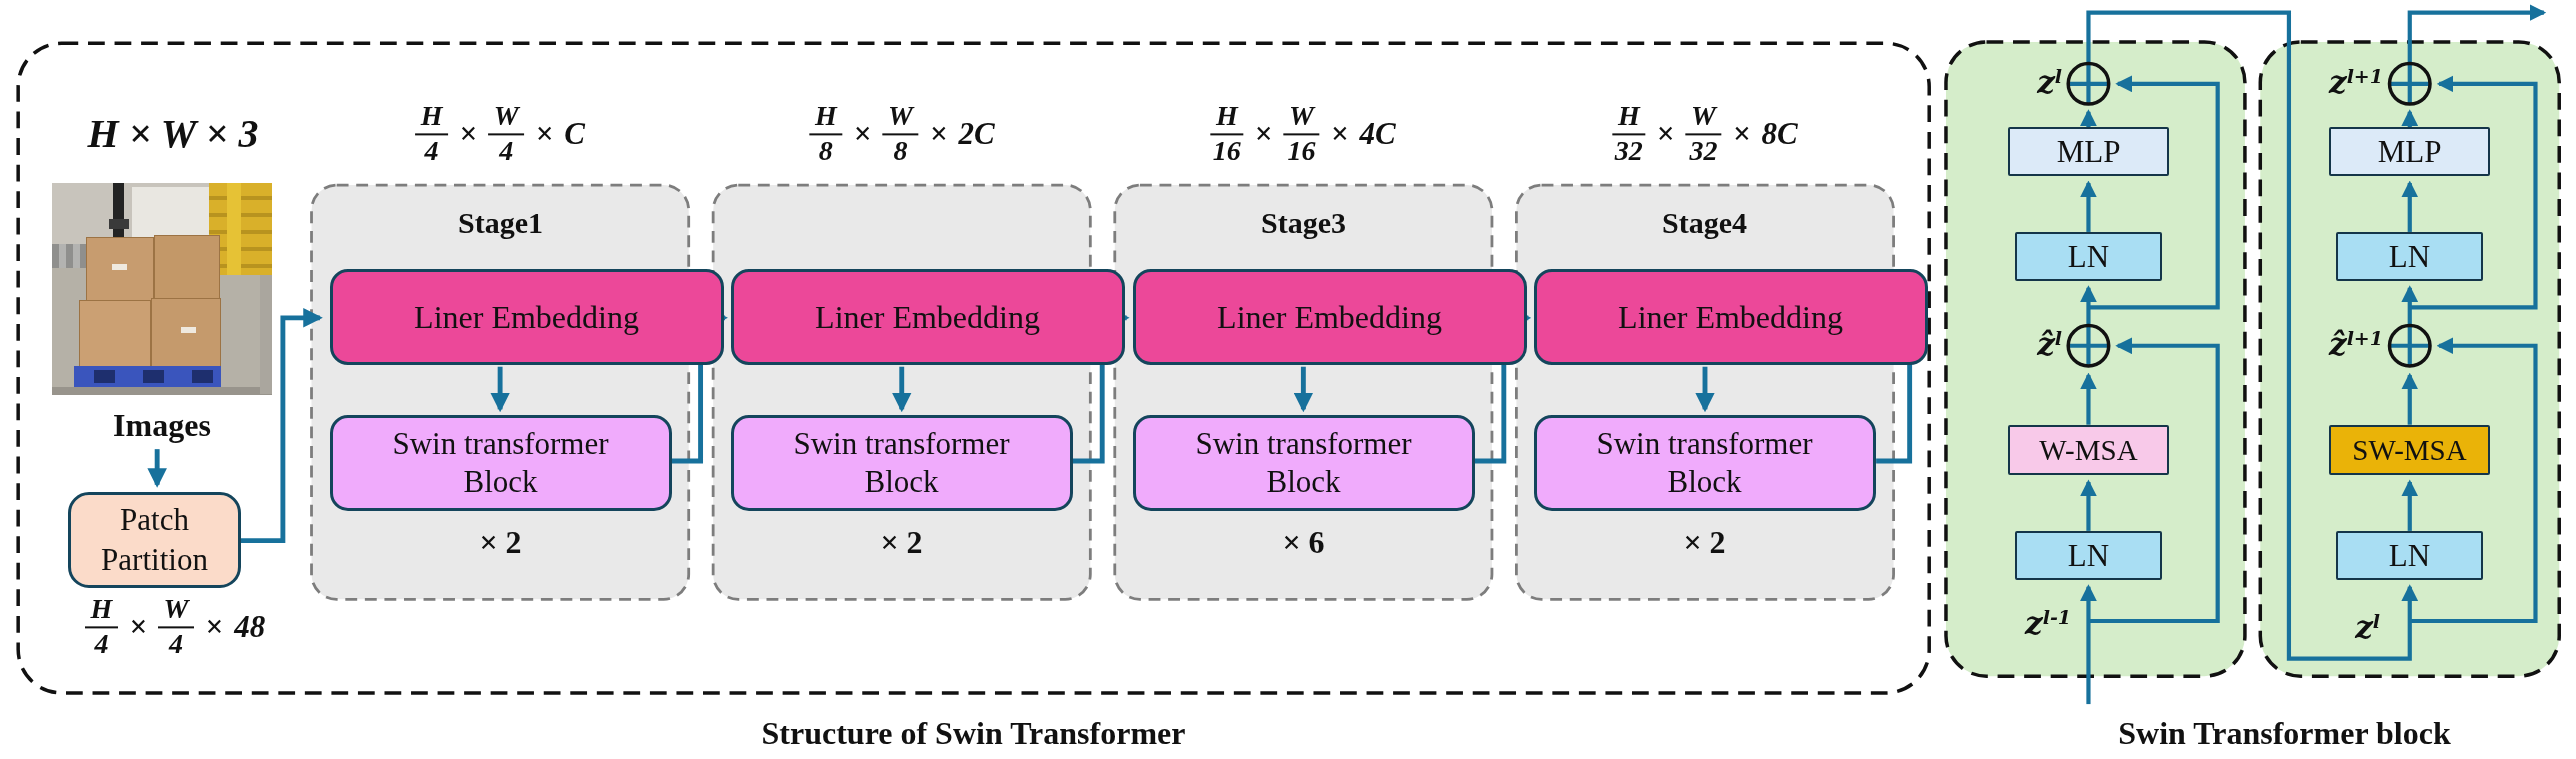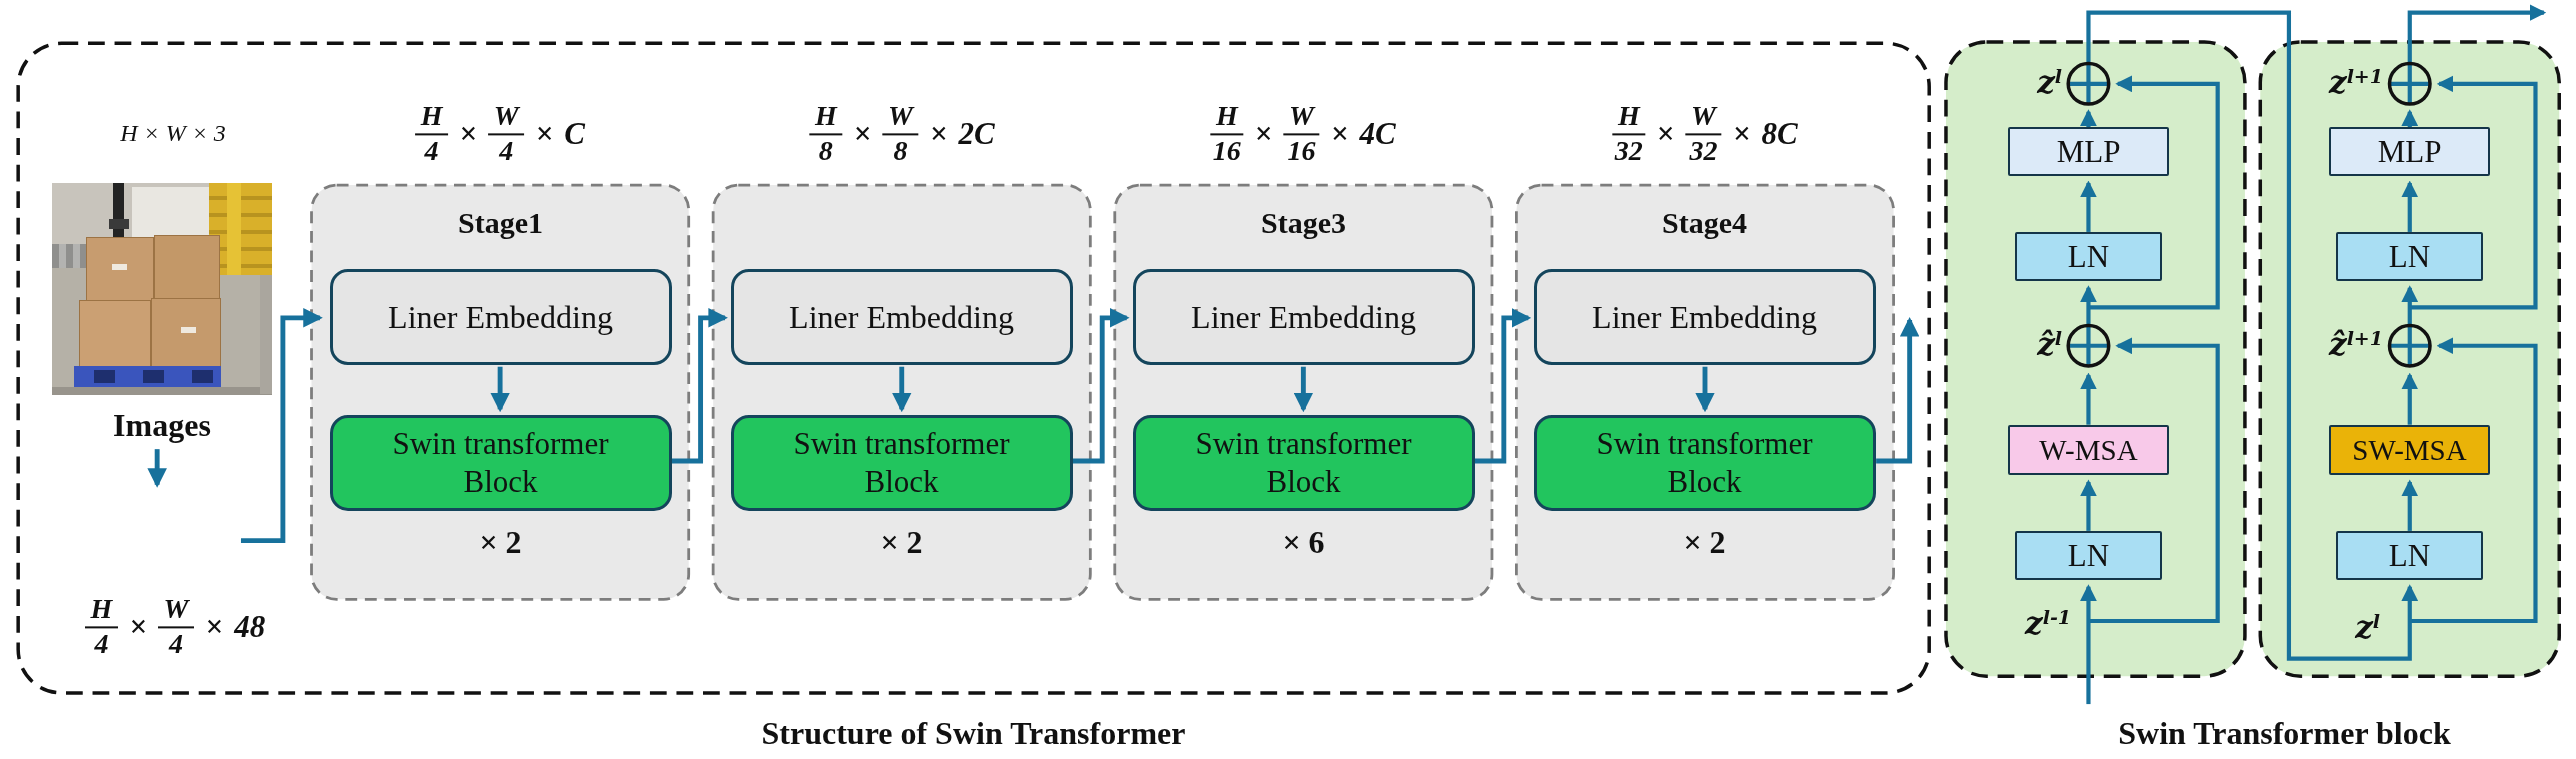--- a/index.html
+++ b/index.html
@@ -3,46 +3,46 @@
 <meta charset="utf-8">
 <style>
   html,body{margin:0;padding:0;background:#fff;}
   #fig{position:relative;width:2576px;height:760px;background:#fff;overflow:hidden;
        font-family:"Liberation Serif",serif;color:#111;}
   #wires{position:absolute;left:0;top:0;z-index:1;}
   
   .stage{position:absolute;top:185px;width:377px;height:414px;z-index:2;}
   .stname{position:absolute;left:0;top:21px;width:100%;text-align:center;
           font-weight:bold;font-size:30px;}
-  .lebox{position:absolute;left:17.5px;top:84px;width:342px;height:96px;box-sizing:border-box;
-         background:#e5e5e5;border:3.5px solid #14455c;border-radius:18px;
+  .lebox{position:absolute;left:17.5px;top:84px;width:394px;height:96px;box-sizing:border-box;
+         background:#ec4899;border:3.5px solid #14455c;border-radius:18px;
          display:flex;align-items:center;justify-content:center;font-size:32px;z-index:3;}
   .swinbox{position:absolute;left:17.5px;top:230px;width:342px;height:96px;box-sizing:border-box;
-         background:#22c55e;border:3.5px solid #14455c;border-radius:18px;
+         background:#f0abfc;border:3.5px solid #14455c;border-radius:18px;
          display:flex;flex-direction:column;align-items:center;justify-content:center;
          font-size:31px;line-height:1.22;z-index:3;}
   .strep{position:absolute;left:0;top:339px;width:100%;text-align:center;
          font-weight:bold;font-size:32px;}
   .ppbox{position:absolute;left:68px;top:492px;width:173px;height:96px;box-sizing:border-box;
          background:#fbdbc9;border:3.5px solid #14455c;border-radius:21px;
          display:flex;flex-direction:column;align-items:center;justify-content:center;
          font-size:31px;line-height:1.28;z-index:3;}
   .pbox{position:absolute;box-sizing:border-box;border:2.8px solid #143549;border-radius:2px;
         display:flex;align-items:center;justify-content:center;font-size:31px;z-index:3;}
   
   .formula{position:absolute;display:flex;align-items:center;gap:11.2px;
            transform:translate(-50%,-50%);font-style:italic;font-weight:bold;
            font-size:31px;z-index:2;white-space:nowrap;}
   .formula.leftalign{transform:translateY(-50%);}
   .frac{display:inline-flex;flex-direction:column;align-items:center;
         font-size:28px;line-height:1.08;}
   .fnum{border-bottom:2.8px solid #111;padding:0 5.6px 1.4px;}
   .fden{padding-top:1.4px;}
   .dim-plain{position:absolute;transform:translate(-50%,-50%);font-style:italic;
-             font-weight:normal;font-size:24px;z-index:2;white-space:nowrap;text-align:right;}
+             font-weight:bold;font-size:40px;z-index:2;white-space:nowrap;text-align:right;}
   .cap{position:absolute;text-align:center;font-weight:bold;font-size:32px;z-index:2;}
   .imgcap{position:absolute;text-align:center;font-weight:bold;font-size:32px;z-index:2;}
   .zlab{position:absolute;font-style:italic;font-weight:bold;font-size:31px;
         font-family:"DejaVu Serif","Liberation Serif",serif;text-align:right;z-index:4;
         white-space:nowrap;}
   .zlab sup{font-size:19px;vertical-align:0.55em;}
   
   .photo{position:absolute;left:52px;top:183px;width:220px;height:212px;overflow:hidden;
          background:#b5b1a7;z-index:2;}
   .photo div{position:absolute;}
@@ -148,20 +148,24 @@
     <div style="left:22.4px;top:183px;width:147px;height:21px;background:#3a55bd"></div>
     <div style="left:42px;top:187px;width:21px;height:12.6px;background:#1e2f6e"></div>
     <div style="left:91px;top:187px;width:21px;height:12.6px;background:#1e2f6e"></div>
     <div style="left:140px;top:187px;width:21px;height:12.6px;background:#1e2f6e"></div>
     <div style="left:0;top:204px;width:220px;height:7.7px;background:#98948c"></div>
     <div style="left:208px;top:92px;width:12px;height:119px;background:#aaa69e"></div>
   </div>
 
   <div class="imgcap" style="left:52px;top:407px;width:220px">Images</div>
 
+  <div class="ppbox">
+    <span>Patch</span>
+    <span>Partition</span>
+  </div>
 
   <div class="formula leftalign" style="left:85px;top:627px">
     <span class="frac">
         <span class="fnum">H</span>
         <span class="fden">4</span>
       </span>
     <span>×</span>
     <span class="frac">
         <span class="fnum">W</span>
         <span class="fden">4</span>

